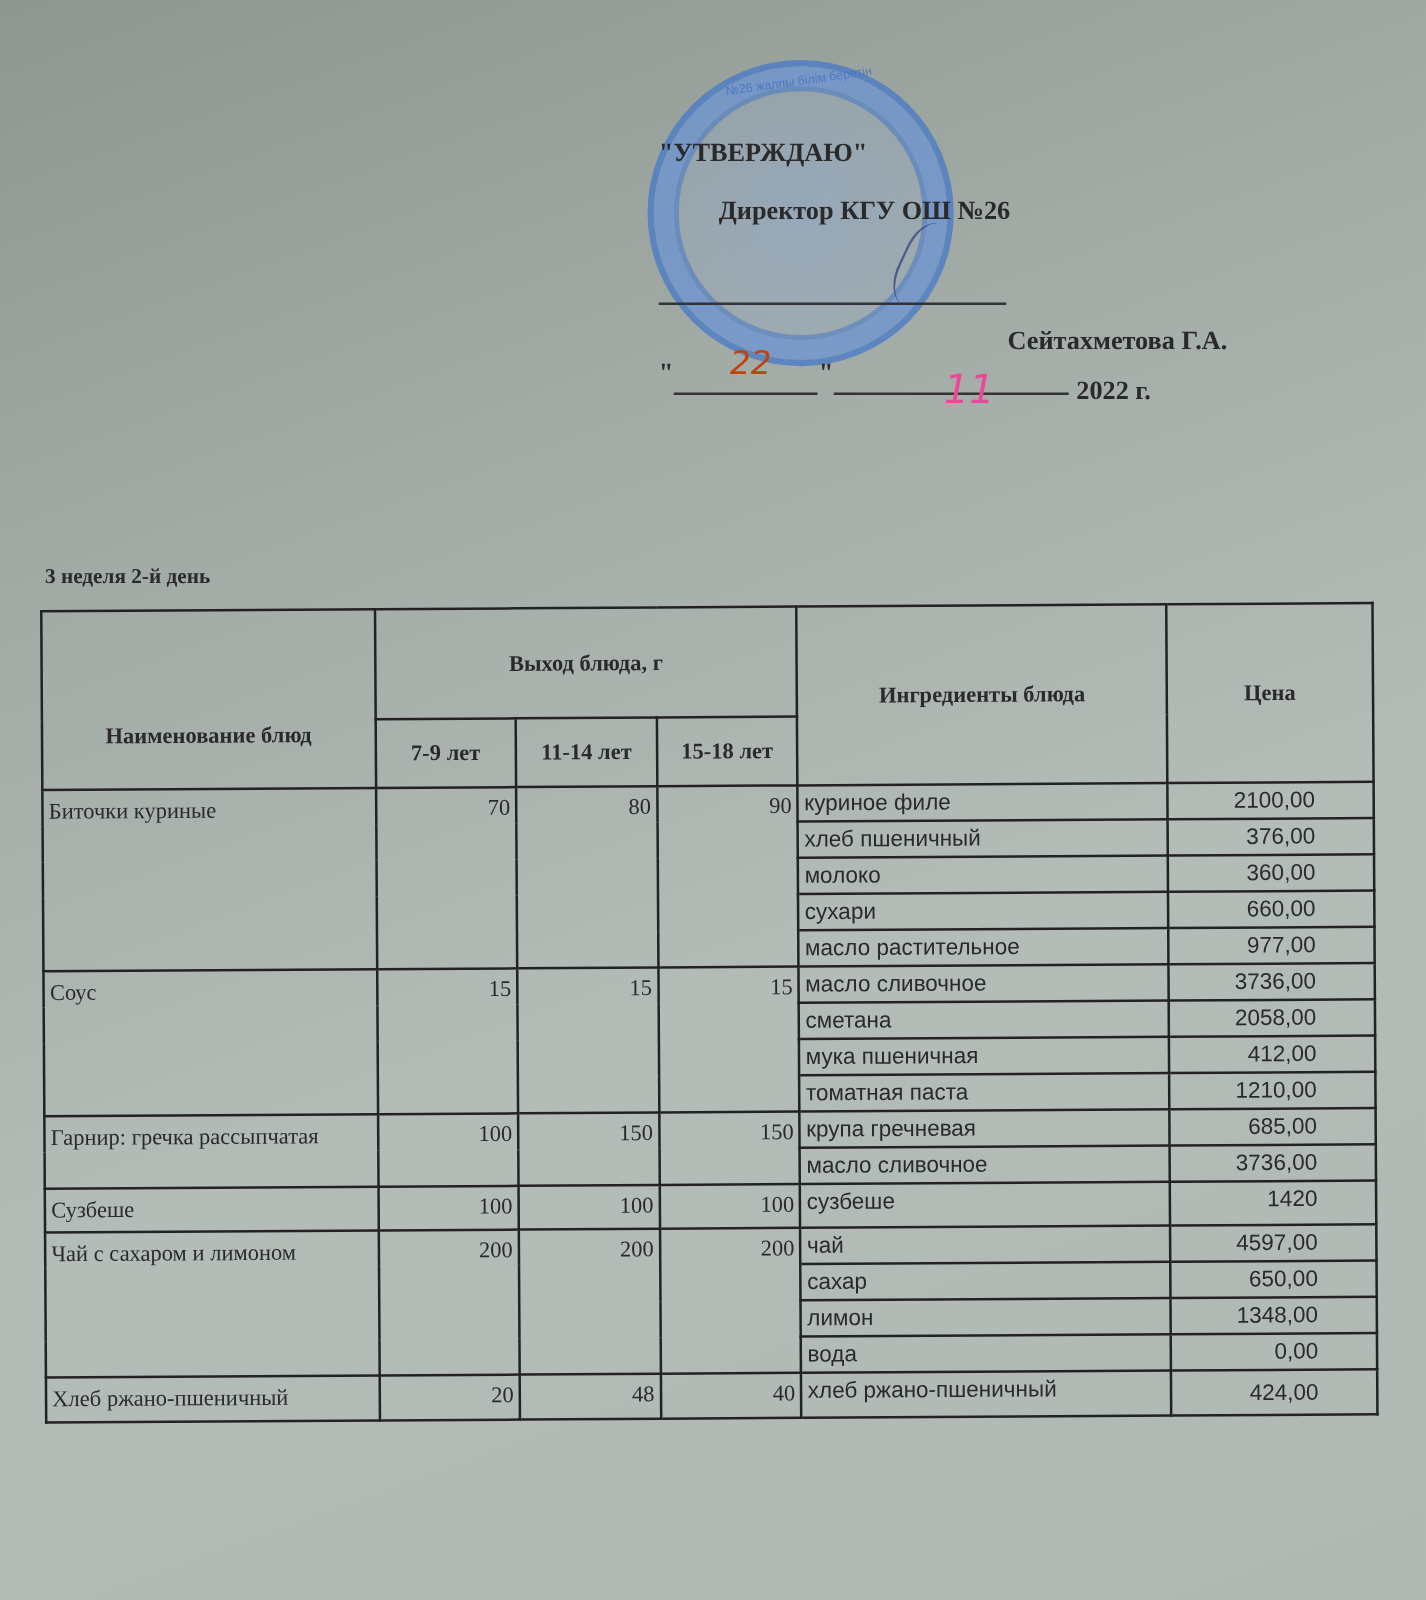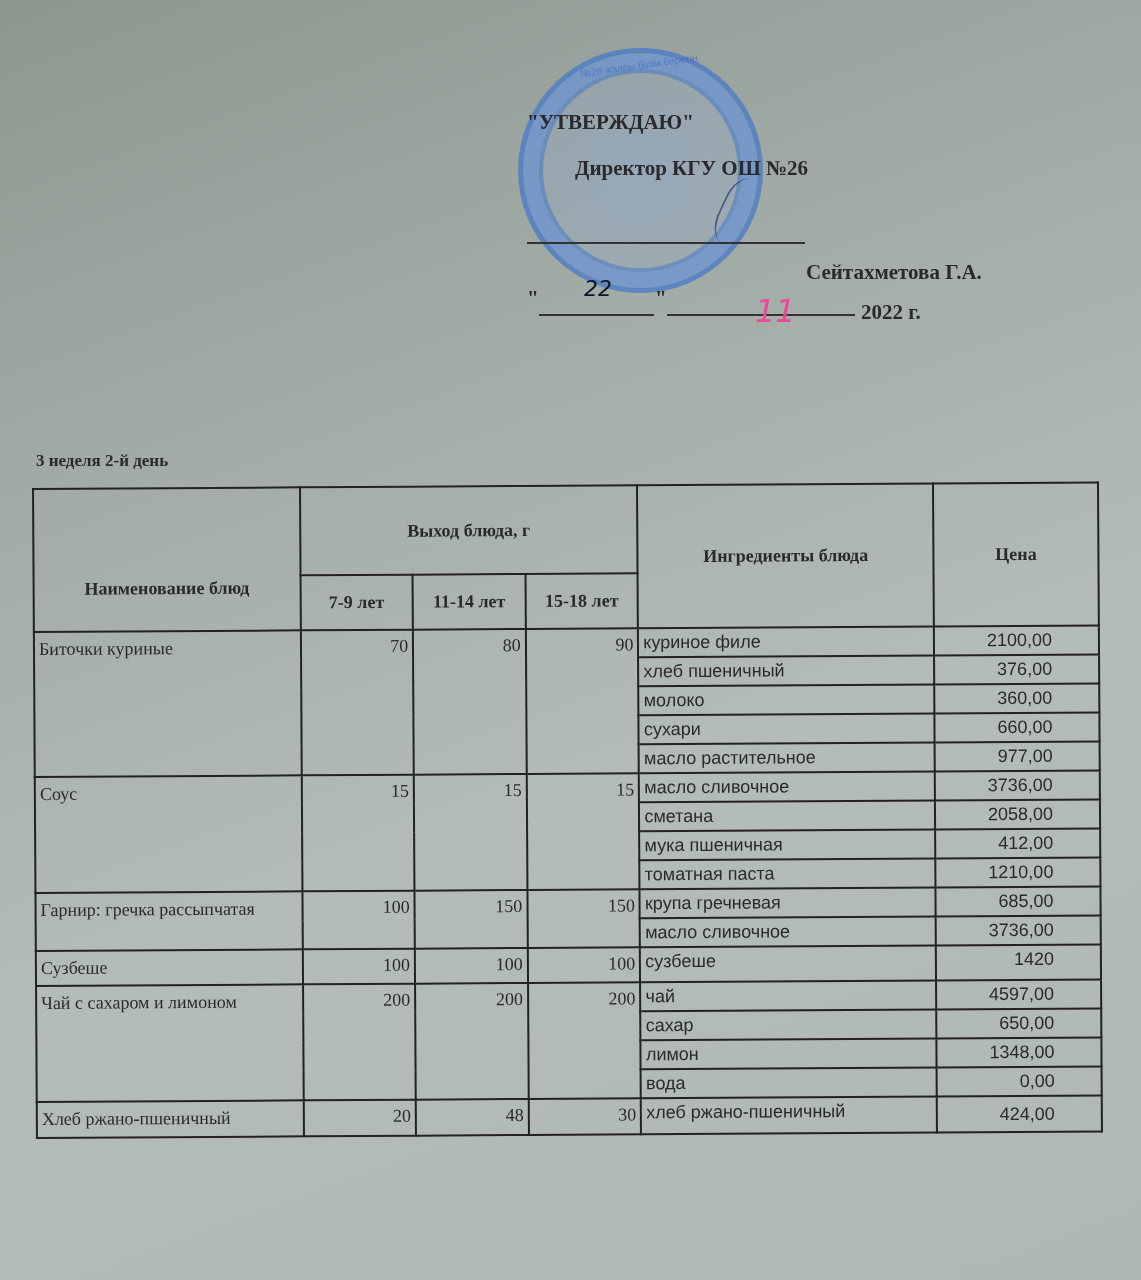--- a/index.html
+++ b/index.html
@@ -31,21 +31,21 @@
     .sigline { position: absolute; left: 527px; top: 242px; width: 278px; border-bottom: 2px solid #333; }
     .signame { position: absolute; left: 806px; top: 218px; font-weight: bold; font-size: 21px; white-space: nowrap; margin-top: 42px; }
     .signature {
       position: absolute; left: 720px; top: 178px; width: 40px; height: 70px;
       border-left: 2px solid rgba(40,60,120,0.7); transform: rotate(25deg); border-radius: 40%;
     }
 
     .dateline { position: absolute; top: 286px; left: 527px; font-weight: bold; font-size: 21px; height: 30px; }
     .dateline .q1 { position: absolute; left: 0; top: 0; }
     .dateline .day-wrap { position: absolute; left: 12px; top: -10px; width: 115px; height: 40px; border-bottom: 2px solid #333; }
-    .dateline .day { position: absolute; left: 45px; top: 0; font-family: "DejaVu Sans", sans-serif; font-style: italic; font-weight: normal; color: #0f172a; font-size: 22px; }
+    .dateline .day { position: absolute; left: 45px; top: 0; font-family: "DejaVu Sans", sans-serif; font-style: italic; font-weight: normal; color: #c2410c; font-size: 26px; }
     .dateline .q2 { position: absolute; left: 128px; top: 0; }
     .dateline .month-wrap { position: absolute; left: 140px; top: -10px; width: 188px; height: 40px; border-bottom: 2px solid #333; }
     .dateline .month { position: absolute; left: 88px; top: 16px; font-family: "DejaVu Sans", sans-serif; font-style: italic; font-weight: normal; color: #ec4899; font-size: 32px; }
     .dateline .year { position: absolute; left: 334px; top: 14px; white-space: nowrap; }
 
     .week { position: absolute; left: 36px; top: 451px; font-weight: bold; font-size: 17px; }
 
     table.menu {
       position: absolute; left: 32px; top: 488px;
       width: 1067px; border-collapse: collapse;
@@ -198,19 +198,19 @@
       </tr>
       <tr>
         <td class="ingr">вода</td>
         <td class="price">0,00</td>
       </tr>
 
       <tr>
         <td class="name">Хлеб ржано-пшеничный</td>
         <td class="num">20</td>
         <td class="num">48</td>
-        <td class="num">30</td>
+        <td class="num">40</td>
         <td class="ingr">хлеб ржано-пшеничный</td>
         <td class="price last">424,00</td>
       </tr>
     </tbody>
   </table>
 </div>
 
 </body></html>

